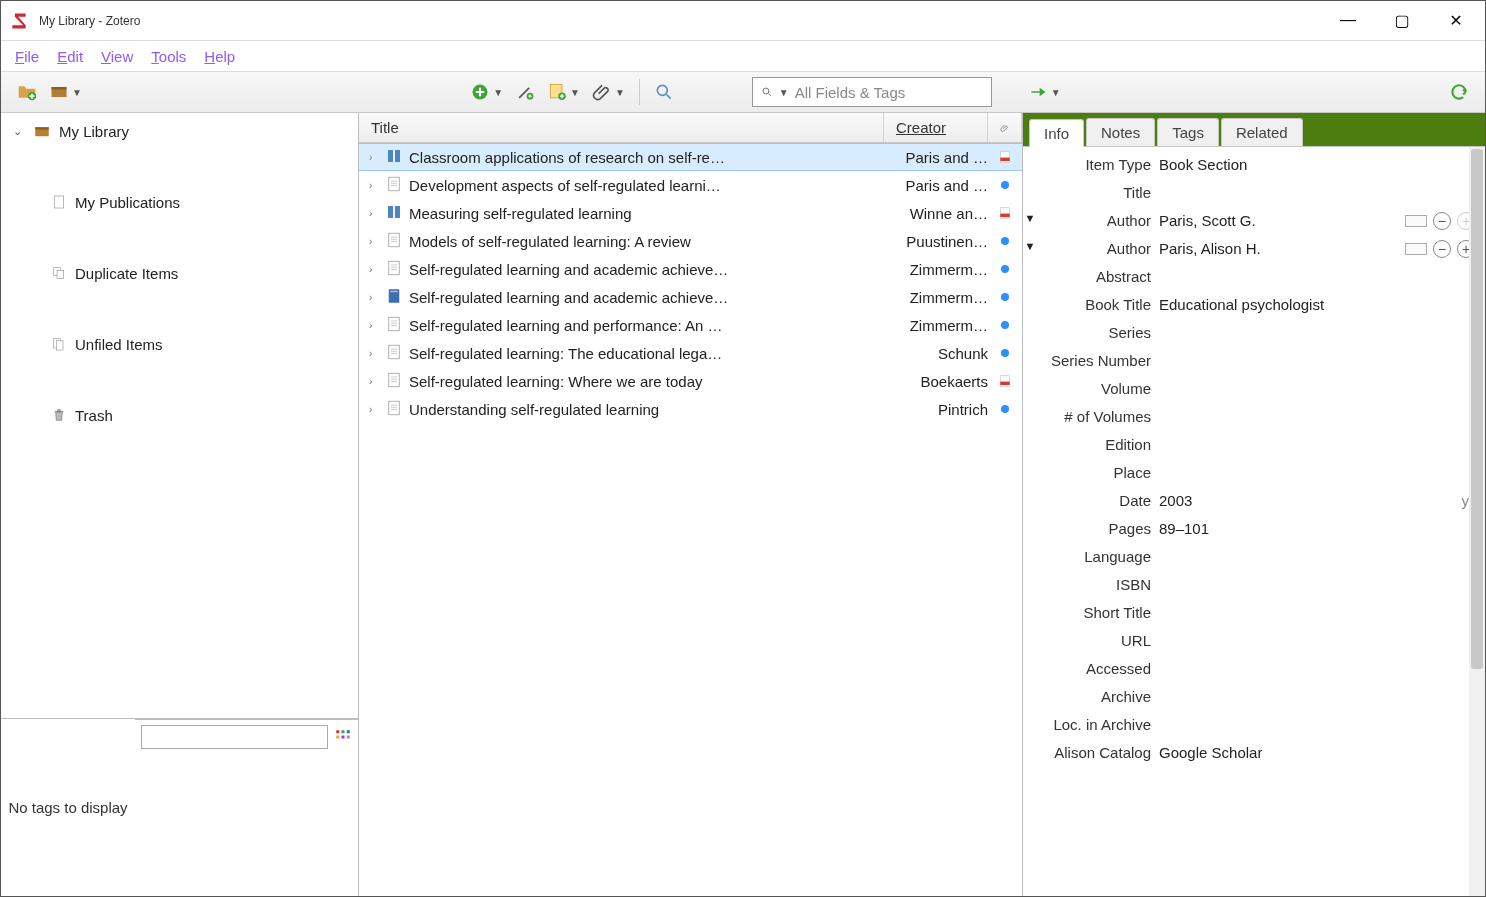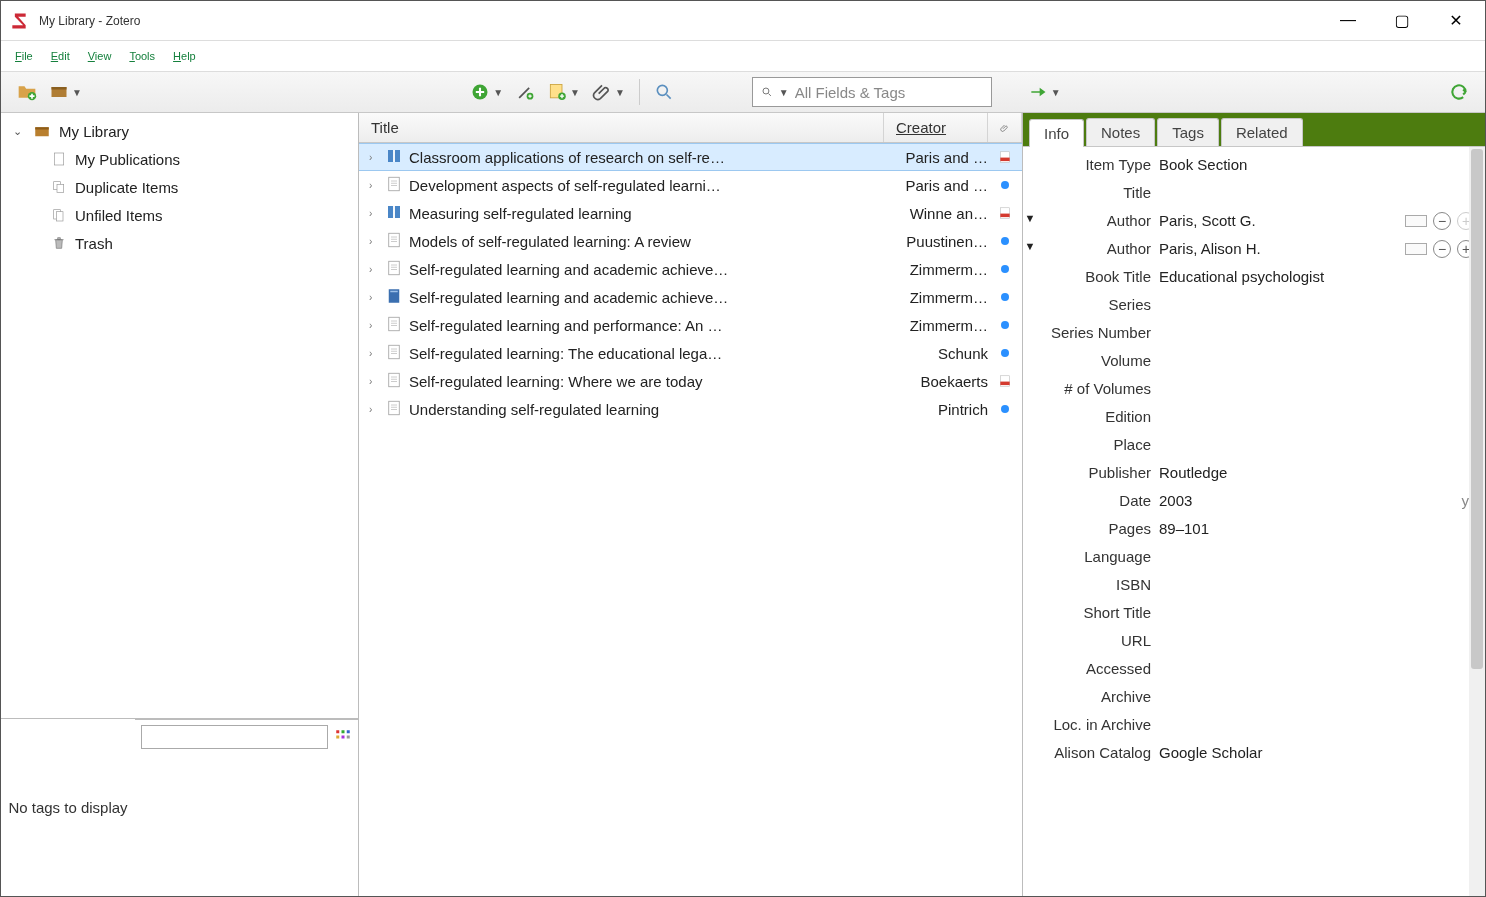--- a/index.html
+++ b/index.html
@@ -3,36 +3,36 @@
 <meta charset="utf-8">
 <style>
 * { box-sizing: border-box; margin: 0; padding: 0; font-family: "Segoe UI", Tahoma, sans-serif; }
 html, body { width: 1486px; height: 897px; overflow: hidden; background: #fff; }
 .window { width: 1486px; height: 897px; border: 1px solid #555; display: flex; flex-direction: column; background: #fff; }
 .titlebar { height: 40px; display: flex; align-items: center; padding: 0 8px; background: #fff; border-bottom: 1px solid #ddd; }
 .titlebar .logo { width: 20px; height: 20px; margin-right: 10px; }
 .titlebar .title { font-size: 12px; color: #333; flex: 1; }
 .titlebar .wc { display: flex; gap: 28px; margin-right: 8px; }
 .titlebar .wc span { width: 26px; text-align: center; font-size: 16px; cursor: default; }
-.menubar { height: 30px; display: flex; align-items: center; gap: 18px; padding: 0 14px; background: #fff; font-size: 11px; color: #15803d; }
+.menubar { height: 30px; display: flex; align-items: center; gap: 18px; padding: 0 14px; background: #fff; font-size: 15px; color: #8b5cf6; }
 .menubar span u { text-decoration: underline; }
 .toolbar { height: 42px; background: linear-gradient(#f7f7f7,#ececec); border-top: 1px solid #ddd; border-bottom: 1px solid #c7c7c7; display: flex; align-items: center; padding: 0 14px; gap: 8px; }
 .toolbar .spacer { flex: 1; }
 .toolbar .group { display: flex; align-items: center; gap: 8px; }
 .toolbar .sep { width: 1px; height: 26px; background: #ccc; margin: 0 4px; }
 .toolbar .btn { display: flex; align-items: center; gap: 3px; padding: 2px; cursor: default; }
 .toolbar .caret { font-size: 10px; color: #555; }
 .searchbox { width: 240px; height: 30px; border: 1px solid #999; background: #fff; display: flex; align-items: center; padding: 0 8px; gap: 6px; }
 .searchbox input { border: none; outline: none; font-size: 15px; color: #777; width: 100%; font-style: normal; }
 .searchbox input::placeholder { color: #888; }
 .body { flex: 1; display: flex; min-height: 0; }
 .leftpane { width: 358px; border-right: 1px solid #bcbcbc; display: flex; flex-direction: column; }
 .tree { flex: 1; padding-top: 4px; font-size: 15px; color: #222; }
 .tree .row { display: flex; align-items: center; height: 28px; padding-left: 12px; gap: 8px; }
-.tree .row.child { padding-left: 50px; }
+.tree .row.child { padding-left: 50px; margin-top: 43px; }
 .tree .twisty { width: 12px; font-size: 11px; color: #555; }
 .tagpane { border-top: 1px solid #bcbcbc; height: 178px; display: flex; flex-direction: row; }
 .tagpane .msg { flex: 1; display: flex; align-items: center; justify-content: center; color: #333; font-size: 15px; }
 .tagpane .filterrow { height: 34px; border-top: 1px solid #bcbcbc; display: flex; align-items: center; padding: 4px 6px; gap: 6px; }
 .tagpane .filterrow input { flex: 1; height: 24px; border: 1px solid #aaa; padding: 0 4px; }
 .centerpane { flex: 1; border-right: 1px solid #bcbcbc; display: flex; flex-direction: column; min-width: 0; }
 .colheads { height: 30px; display: flex; align-items: center; border-bottom: 1px solid #c7c7c7; background: linear-gradient(#fafafa,#ededed); font-size: 15px; color: #333; }
 .colheads .ch { padding: 0 12px; border-right: 1px solid #d4d4d4; height: 100%; display: flex; align-items: center; }
 .colheads .ch.title { flex: 1; }
 .colheads .ch.creator { width: 104px; text-decoration: underline; }
@@ -417,20 +417,25 @@
             <span class="k">Author</span>
             <span class="v">Paris, Alison H.</span>
             <span class="ctrls">
               <span class="swapbtn"></span>
               <span class="roundbtn">−</span>
               <span class="roundbtn">+</span>
             </span>
           </div>
         <div class="metarow">
             <span class="twk"></span>
+            <span class="k">Abstract</span>
+            <span class="v"></span>
+          </div>
+        <div class="metarow">
+            <span class="twk"></span>
             <span class="k">Book Title</span>
             <span class="v">Educational psychologist</span>
           </div>
         <div class="metarow">
             <span class="twk"></span>
             <span class="k">Series</span>
             <span class="v"></span>
           </div>
         <div class="metarow">
             <span class="twk"></span>
@@ -449,25 +454,20 @@
           </div>
         <div class="metarow">
             <span class="twk"></span>
             <span class="k">Edition</span>
             <span class="v"></span>
           </div>
         <div class="metarow">
             <span class="twk"></span>
             <span class="k">Place</span>
             <span class="v"></span>
-          </div>
-        <div class="metarow">
-            <span class="twk"></span>
-            <span class="k">Publisher</span>
-            <span class="v">Routledge</span>
           </div>
         <div class="metarow">
             <span class="twk"></span>
             <span class="k">Date</span>
             <span class="v">2003</span>
             <span style="color:#888;padding-right:6px">y</span>
           </div>
         <div class="metarow">
             <span class="twk"></span>
             <span class="k">Pages</span>

